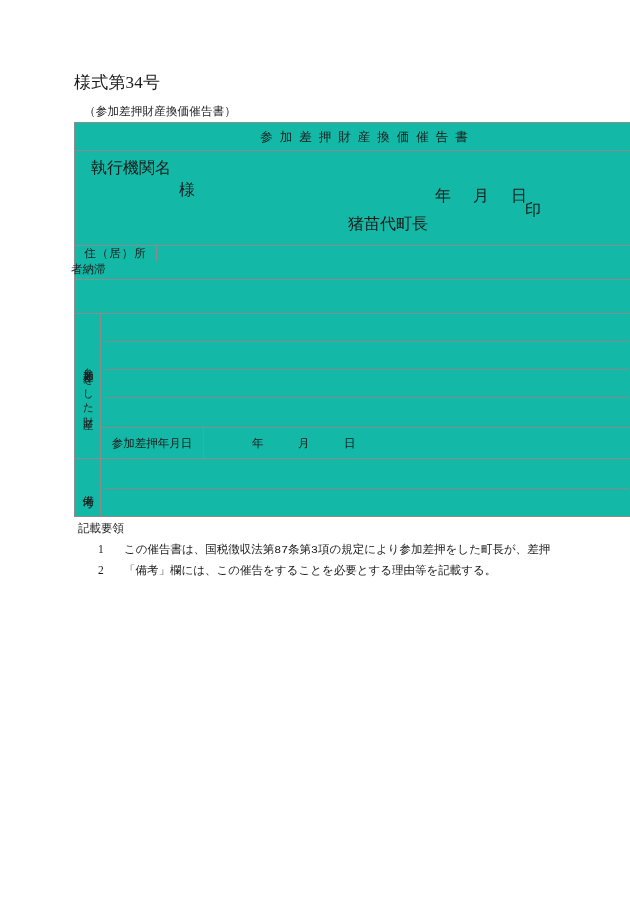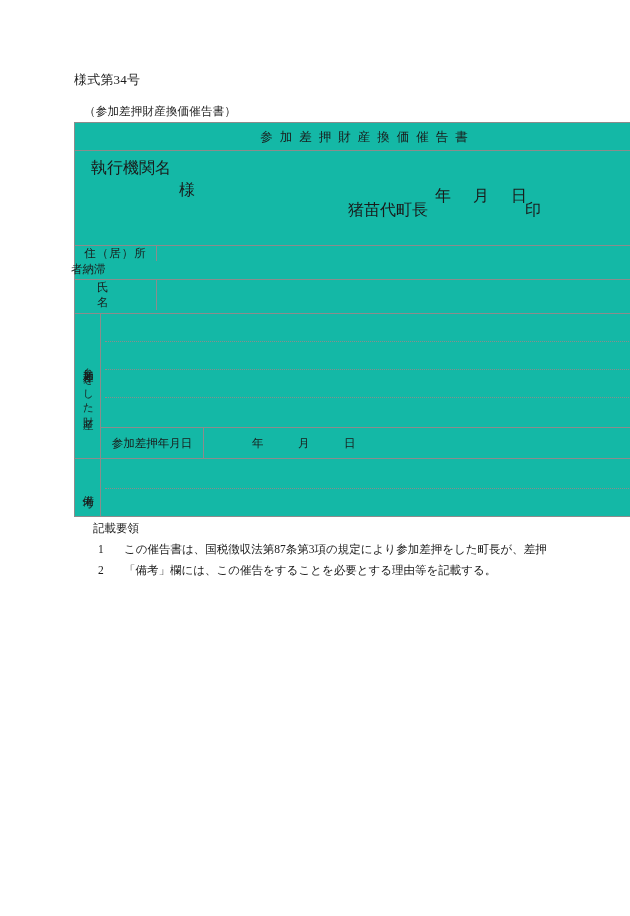--- a/index.html
+++ b/index.html
@@ -20,21 +20,21 @@
     position: absolute;
     left: 0; top: 0;
     width: 630px; height: 916px;
   }
 
   
   .form-no {
     position: absolute;
     left: 74px;
     top: 71px;
-    font-size: 13px;
+    font-size: 17px;
     letter-spacing: 0.2px;
     white-space: nowrap;
   }
   .form-title-paren {
     position: absolute;
     left: 84px;
     top: 104px;
     font-size: 11.5px;
     letter-spacing: 0.2px;
     white-space: nowrap;
@@ -92,21 +92,21 @@
   }
   .hdr-date span { display: inline-block; width: 38px; text-align: left;}
   .hdr-sama {
     position: absolute;
     left: 104px;
     top: 29px;
   }
   .hdr-mayor {
     position: absolute;
     left: 273px;
-    top: 49px;
+    top: 63px;
     white-space: nowrap;
   }
   .hdr-seal {
     position: absolute;
     left: 450px;
     top: 49px;
   }
   .hdr-sentence {
     position: absolute;
     left: 12px;
@@ -231,32 +231,33 @@
   
   .notes {
     position: absolute;
     left: 78px;
     top: 518px;
     width: 500px;
     font-size: 11.5px;
     line-height: 21px;
   }
   .notes-heading {
-    margin-left: 15px;
+    margin-left: 0px;
   }
   .note-item {
     display: flex;
     margin-left: 20px;
   }
   .note-num {
     width: 26px;
     min-width: 26px;
   }
   .note-text {
     flex: 1;
+    font-family: Liberation Mono, monospace;
   }
   .note-text .cont {
     display: block;
     text-indent: 0;
   }
 </style>
 </head>
 <body>
 
 <div class="page">
@@ -285,23 +286,20 @@
         <span class="vlabel" style="position: absolute; margin-top: 0px; top: 8px;">滞納者</span>
       </div>
       <div class="label-cell br">
         <span class="spread2">住（居）所</span>
       </div>
       <div class="value-cell"></div>
     </div>
 
     <div class="row tp-row bb">
       <div class="vcell br"></div>
-      <div class="label-cell br">
-        <span class="spread-wide"><span>氏</span><span>名</span></span>
-      </div>
       <div class="value-cell"></div>
     </div>
 
     <div class="row prop-block bb">
       <div class="prop-vlabel-cell br">
         <span class="vlabel">参加差押をした財産</span>
       </div>
       <div class="prop-right">
         <div class="prop-lines">
           <div class="dotline" style="top:27px;"></div>

